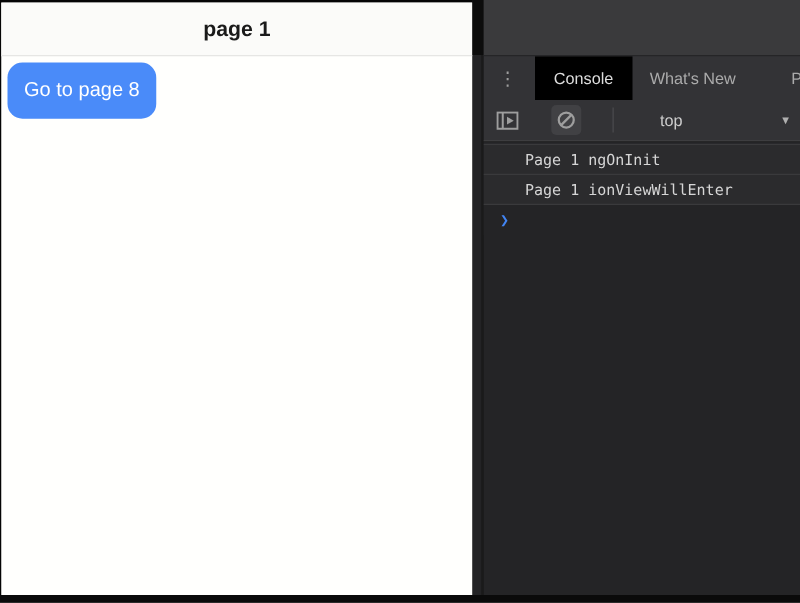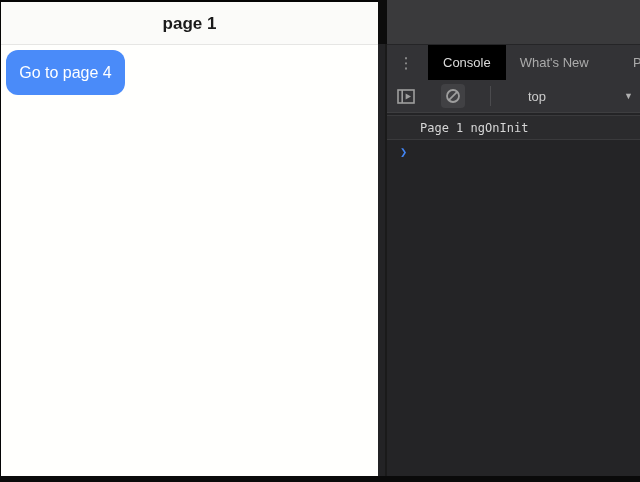--- a/index.html
+++ b/index.html
@@ -85,21 +85,21 @@
 </style>
 </head>
 <body>
 
 <div class="screen">
 
   <div class="app-panel">
     <header class="app-header">
       <div class="app-title">page 1</div>
     </header>
-    <button class="go-button">Go to page 4</button>
+    <button class="go-button">Go to page 8</button>
   </div>
 
   <div class="gutter">
     <div class="gutter-top"></div>
     <div class="gutter-edge"></div>
   </div>
 
   <div class="devtools">
     <div class="dt-top"></div>
 
@@ -127,20 +127,23 @@
       <span class="vdiv"></span>
       <span class="frame-select">top</span>
       <span class="spacer"></span>
       <span class="dropdown-arrow">▼</span>
     </div>
 
     <div class="console-area">
       <div class="log-row first">
         <span>Page 1 ngOnInit</span>
       </div>
+      <div class="log-row">
+        <span>Page 1 ionViewWillEnter</span>
+      </div>
       <div class="prompt-row">
         <span class="prompt-chevron">❯</span>
       </div>
     </div>
   </div>
 
   <div class="bottom-bar"></div>
 </div>
 
 </body></html>

